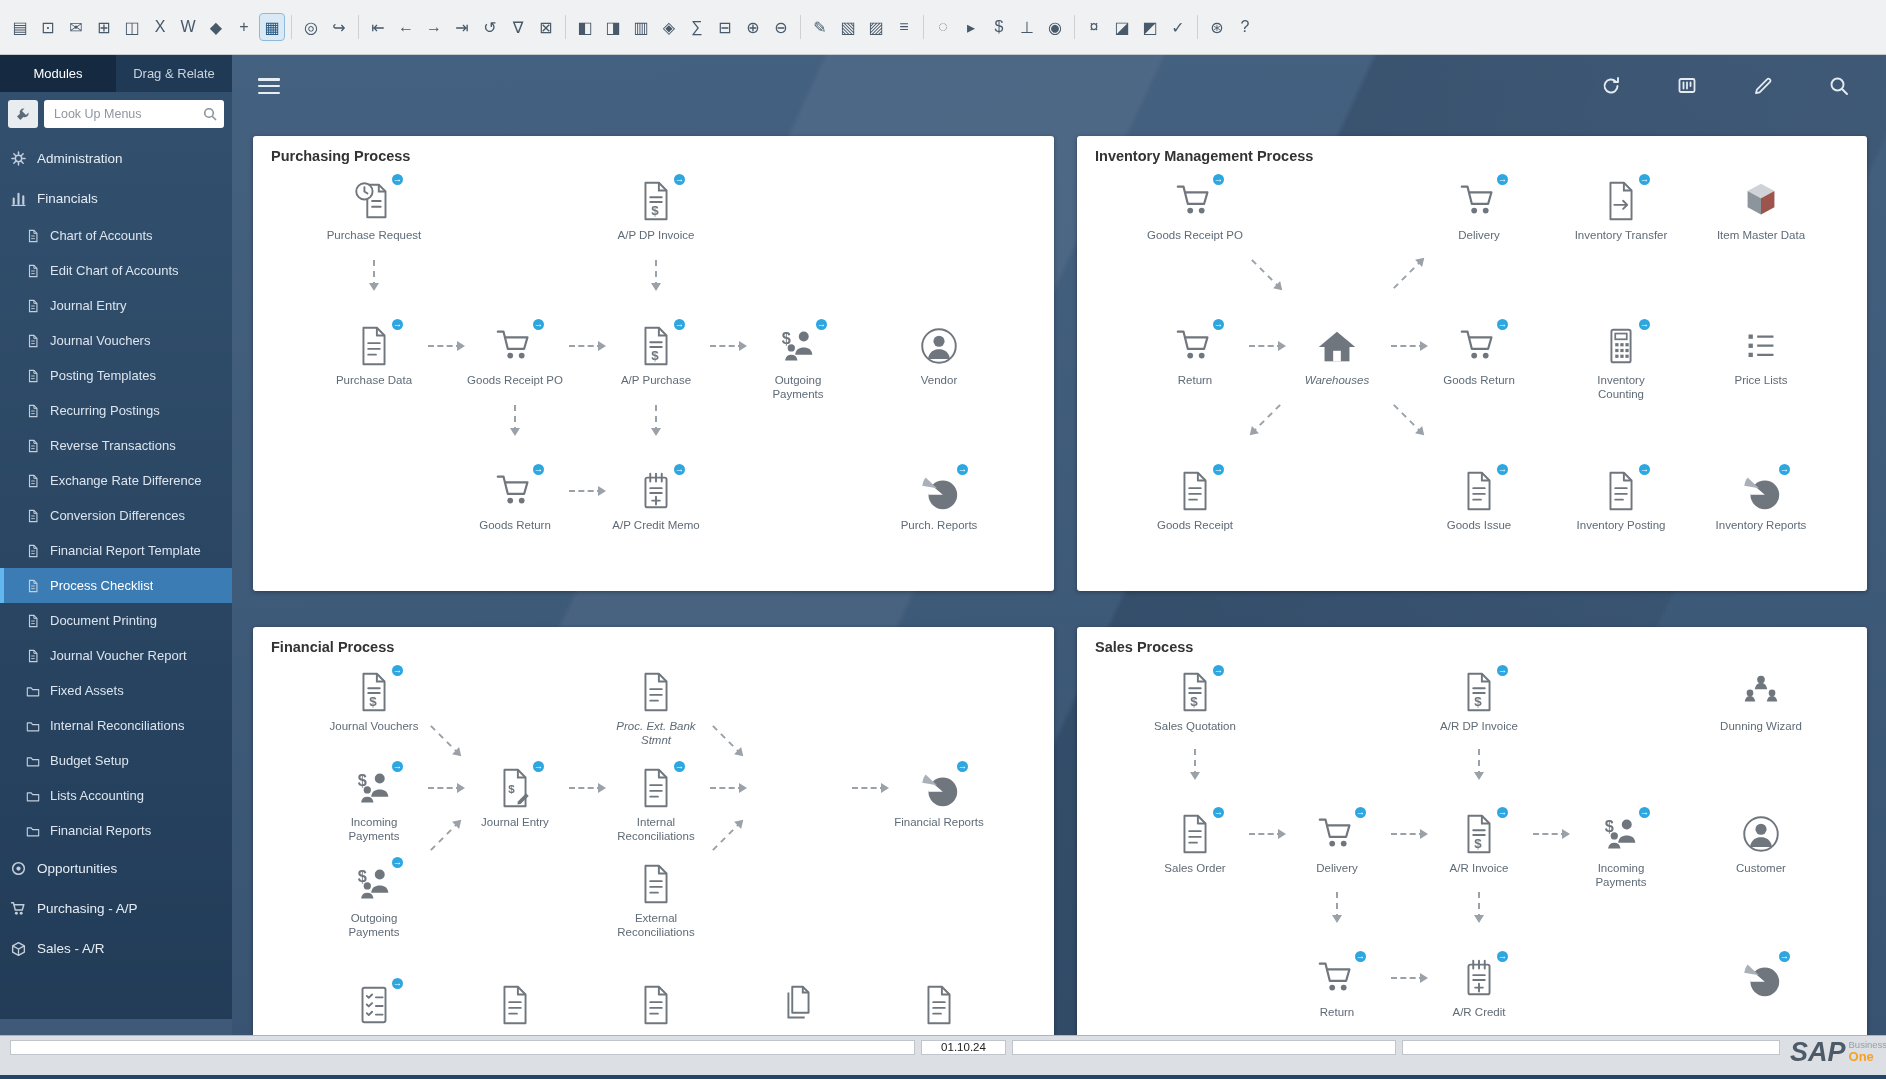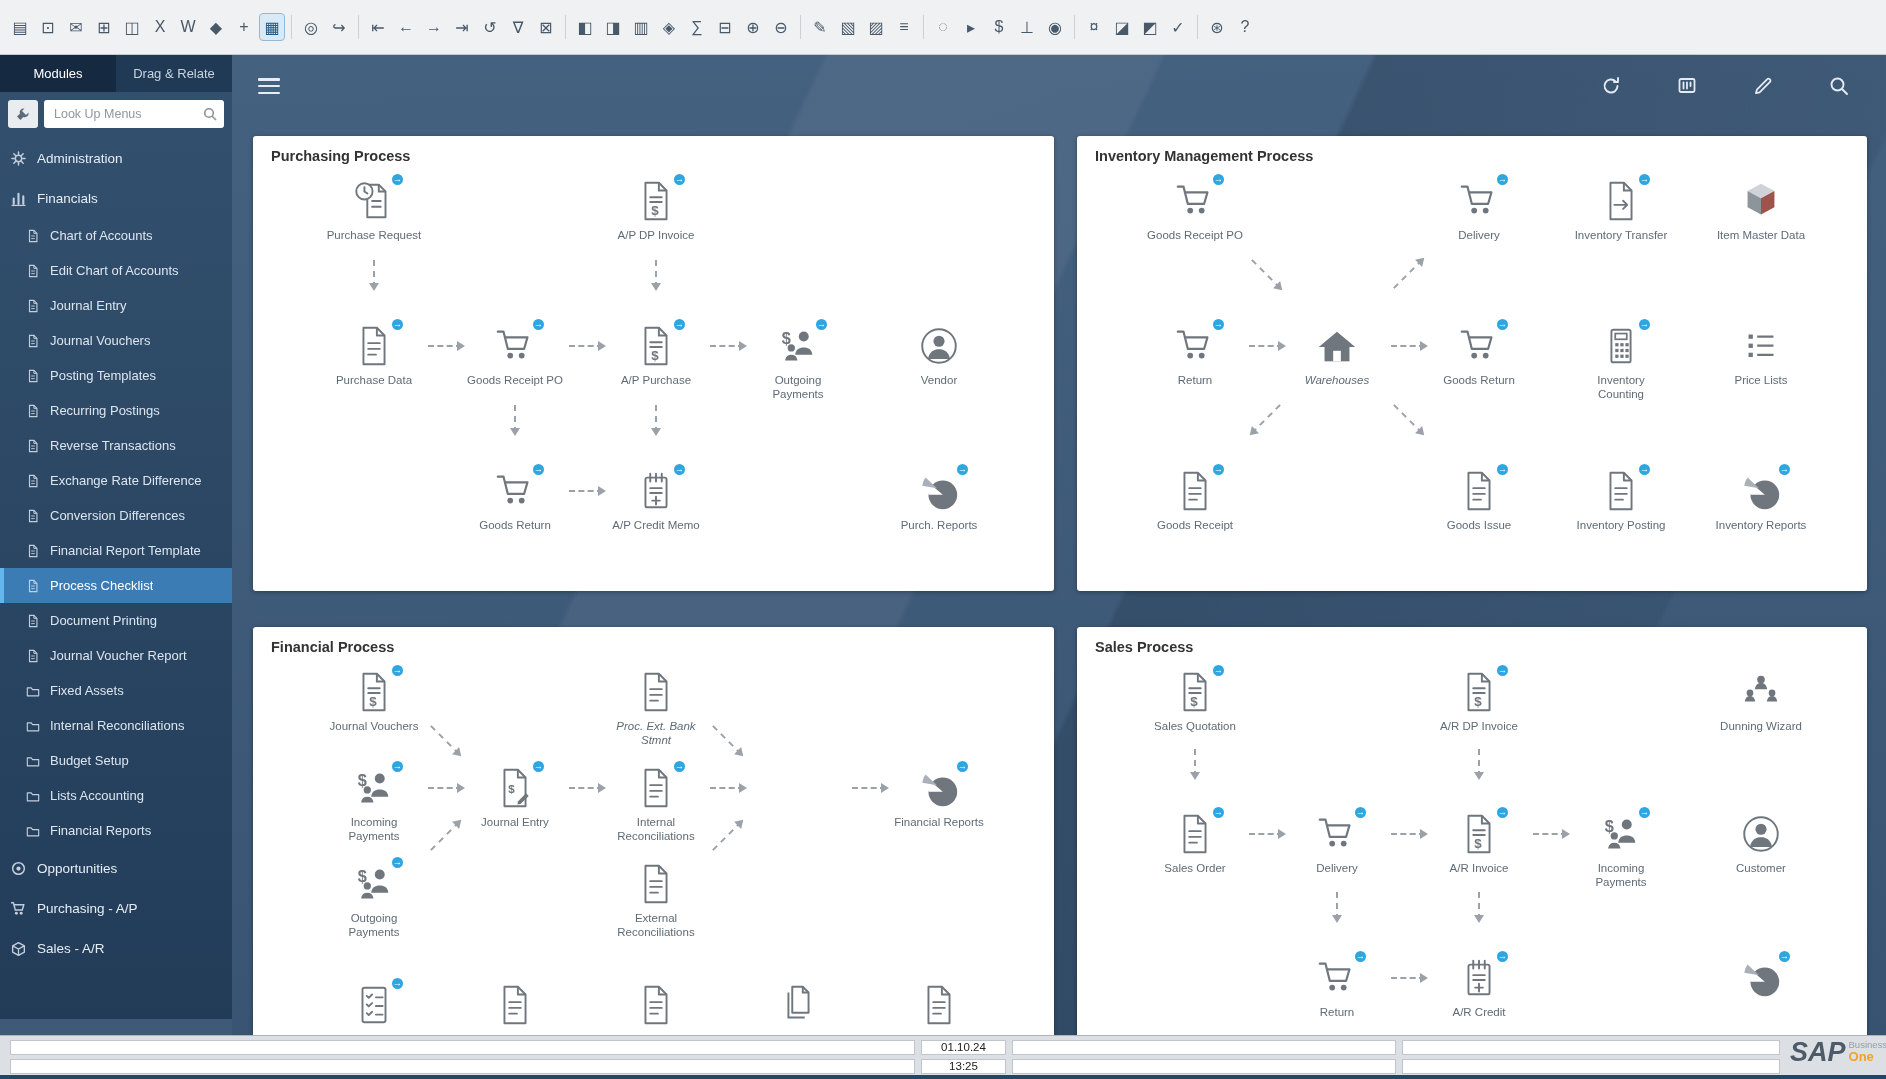--- a/index.html
+++ b/index.html
@@ -969,26 +969,20 @@
       </section>
   </div>
 
   <div id="statusbar">
     <div class="sb-row">
       <div class="sb-bar sb-b1"></div>
       <div class="sb-cell">01.10.24</div>
       <div class="sb-bar sb-b2"></div>
       <div class="sb-bar sb-b3"></div>
     </div>
-    <div class="sb-row">
-      <div class="sb-bar sb-b1"></div>
-      <div class="sb-cell">13:25</div>
-      <div class="sb-bar sb-b2"></div>
-      <div class="sb-bar sb-b3"></div>
-    </div>
     <div id="brand">
       <span id="brand-sap">SAP</span>
       <span id="brand-stack">
           <span id="brand-line1">Business</span>
           <span id="brand-line2">One</span>
         </span>
     </div>
     <div id="bottom-strip"></div>
   </div>
 

